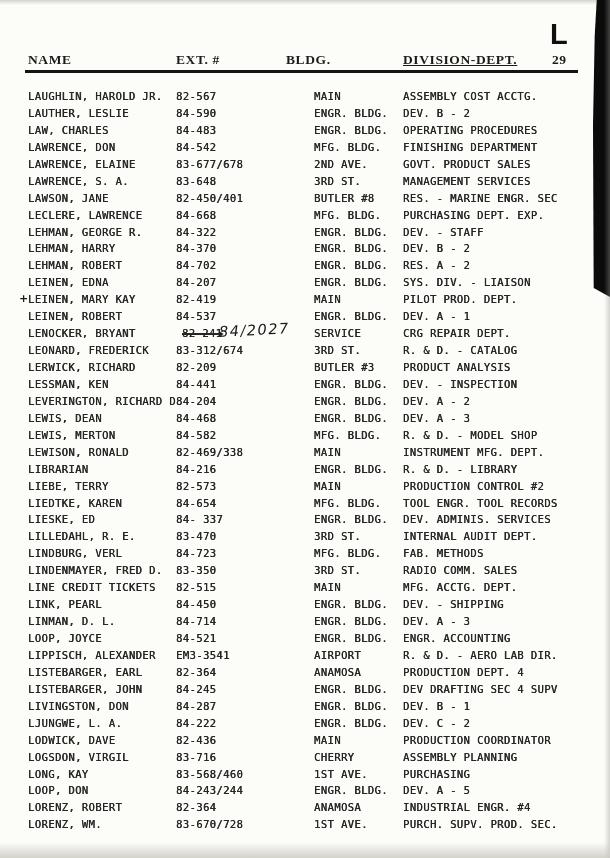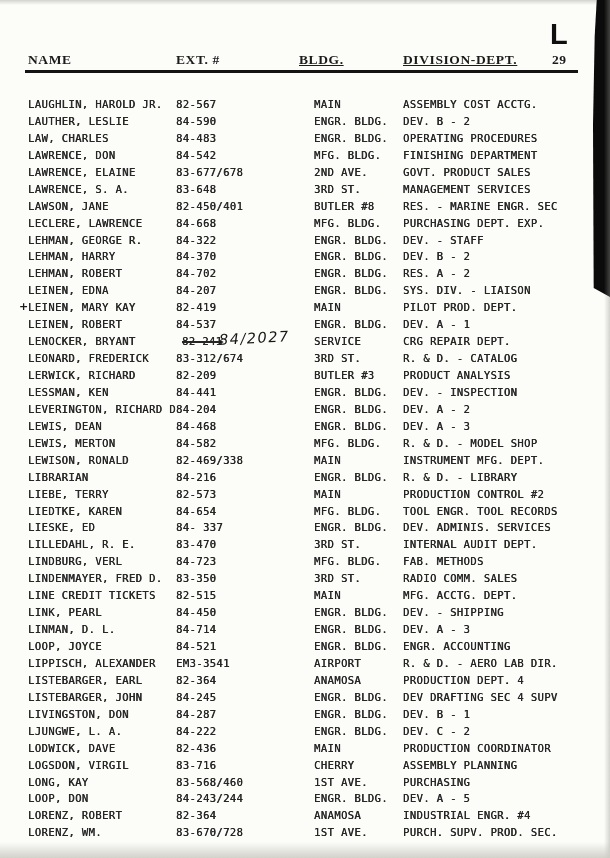--- a/index.html
+++ b/index.html
@@ -16,25 +16,25 @@
     background:linear-gradient(to right, rgba(150,150,145,0), rgba(150,150,145,.4)); }
   .film-strip { position:absolute; top:0; right:0; width:17px; height:297px;
     background:#0b0b0b;
     clip-path:polygon(22% 0, 100% 0, 100% 100%, 4% 97%, 0 42%, 10% 12%); }
   .section-letter { position:absolute; top:18px; left:550px;
     font-family:"Liberation Sans", sans-serif; font-weight:700;
     font-size:29px; color:#0f0f0f; }
   .col-head { position:absolute; top:52px;
     font-family:"Liberation Serif", serif; font-weight:700;
     font-size:13.5px; letter-spacing:.6px; color:#1b1b1b; white-space:pre; }
-  .h-name { left:28px; } .h-ext { left:176px;text-align:right; } .h-bldg { left:299px;text-decoration:underline; }
+  .h-name { left:28px; } .h-ext { left:176px;text-align:right; } .h-bldg { left:286px; }
   .h-div { left:403px;text-decoration:underline; } .h-page { left:552px; }
   .head-rule { position:absolute; top:70px; left:25px; width:553px; height:3px;
     background:#141414; }
-  .rows { position:absolute; top:96px; left:0; width:606px; }
+  .rows { position:absolute; top:88px; left:0; width:606px; }
   .row { position:relative; height:16.95px; }
   .cell { position:absolute; top:0; line-height:16.95px;
     font-size:10.5px; letter-spacing:.4px; color:#262626;
     white-space:pre; text-shadow:.35px 0 0 #262626; }
   .c-name { left:28px; } .c-ext { left:176px;text-align:right; } .c-bldg { left:290px;padding-left:24px; }
   .c-div { left:403px; }
   .marker { position:absolute; left:19px; top:0; line-height:16.95px;
     font-size:11px; color:#1a1a1a; font-weight:700; text-shadow:none;
     font-family:"DejaVu Sans", sans-serif; }
   .strike { text-decoration:line-through; text-decoration-thickness:1.6px;margin-left:6px; }

